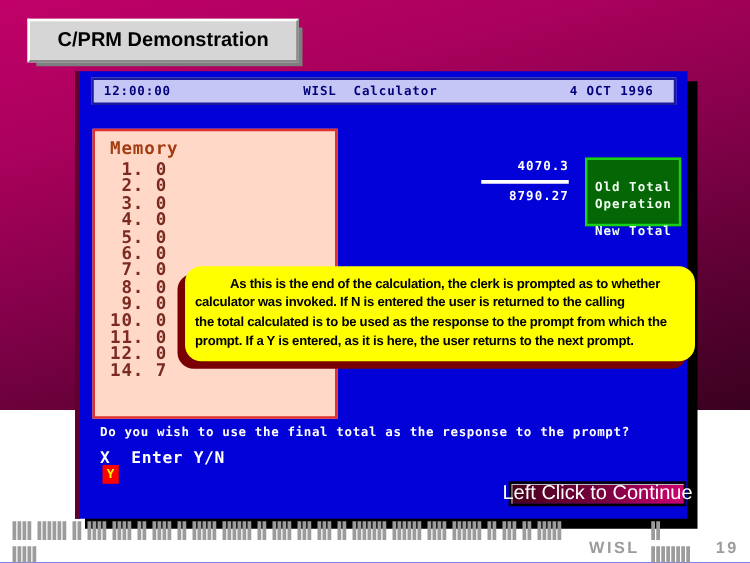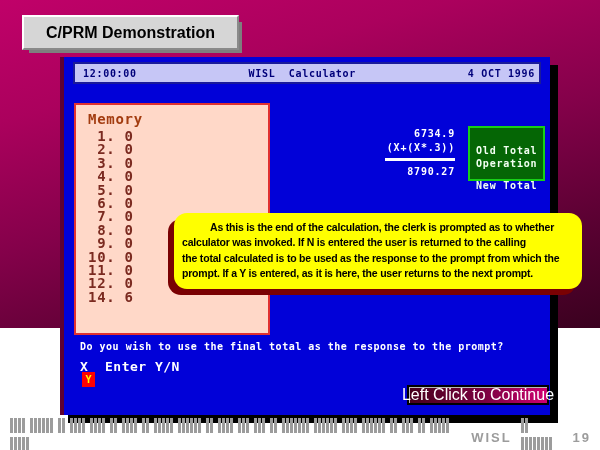--- a/index.html
+++ b/index.html
@@ -16,21 +16,21 @@
   .title-box span{font-size:16px;font-weight:bold;color:#000;}
 
   
   .window{position:absolute;left:60px;top:57px;width:486px;height:358px;background:#0101d8;
     border-left:4px solid #5e0130;box-shadow:8px 8px 0 0 #000000;}
   .win-header{position:absolute;left:9px;top:5px;width:468px;height:22px;background:#c6c6f6;
     border:2px solid #1a1a9a;box-sizing:border-box;display:flex;align-items:center;
     font-family:"DejaVu Sans Mono",monospace;font-weight:bold;font-size:10px;color:#00007a;letter-spacing:0.7px;}
   .win-header .h-time{margin-left:8px;}
   .win-header .h-title{flex:1;text-align:center;white-space:pre;}
-  .win-header .h-date{margin-right:4px;}
+  .win-header .h-date{margin-right:16px;}
 
   
   .memory{position:absolute;left:10px;top:46px;width:196px;height:232px;background:#ffd8c8;
     border:2px solid #e03131;box-sizing:border-box;padding:6px 0 0 12px;
     font-family:"DejaVu Sans Mono",monospace;font-weight:bold;font-size:14px;letter-spacing:0.7px;}
   .mem-title{color:#a33c10;margin-bottom:3px;}
   .mem-row{color:#7b2a20;line-height:13.4px;white-space:pre;}
 
   
   .display{position:absolute;left:240px;top:70px;width:151px;text-align:right;
@@ -57,21 +57,21 @@
 
   
   .continue-btn{position:absolute;left:343px;top:328px;width:142px;height:20px;
     background:linear-gradient(90deg,#47001c 0%,#7a0140 55%,#cf0071 100%);
     border:2px solid #000000;box-sizing:border-box;
     box-shadow:inset 1px 1px 0 #b9b9b9;
     display:flex;align-items:center;justify-content:center;cursor:pointer;}
   .continue-btn span{color:#ffffff;font-weight:normal;font-size:16px;white-space:nowrap;}
 
   
-  .callout{position:absolute;left:174px;top:213px;width:408px;height:76px;background:#ffff00;
+  .callout{position:absolute;left:148px;top:213px;width:408px;height:76px;background:#ffff00;
     border-radius:13px;box-shadow:-6px 6px 0 #7a0103;z-index:6;box-sizing:border-box;
     padding:7px 8px 0 8px;}
   .c-line{font-size:10.5px;font-weight:bold;color:#000;line-height:15.3px;white-space:nowrap;
     letter-spacing:-0.2px;}
   .c-line.indent{text-indent:28px;}
 
   
   .footer{position:absolute;left:10px;top:429px;height:16px;display:flex;align-items:center;}
   .bar-group{display:inline-flex;margin-right:4px;}
   .bar{width:3px;height:15px;background:#9c9c9c;margin-right:1px;}
@@ -102,26 +102,25 @@
       <div class="mem-row"> 3. 0</div>
       <div class="mem-row"> 4. 0</div>
       <div class="mem-row"> 5. 0</div>
       <div class="mem-row"> 6. 0</div>
       <div class="mem-row"> 7. 0</div>
       <div class="mem-row"> 8. 0</div>
       <div class="mem-row"> 9. 0</div>
       <div class="mem-row">10. 0</div>
       <div class="mem-row">11. 0</div>
       <div class="mem-row">12. 0</div>
-      <div class="mem-row">14. 6</div>
+      <div class="mem-row">14. 7</div>
     </div>
 
     <div class="display">
-      <div>6734.9</div>
-      <div>(X+(X*.3))</div>
+      <div>4070.3</div>
       <div class="sum-line"></div>
       <div class="nt-val">8790.27</div>
     </div>
 
     <div class="green-box">
       <div>Old Total</div>
       <div>Operation</div>
       <div class="nt">New Total</div>
     </div>
 

